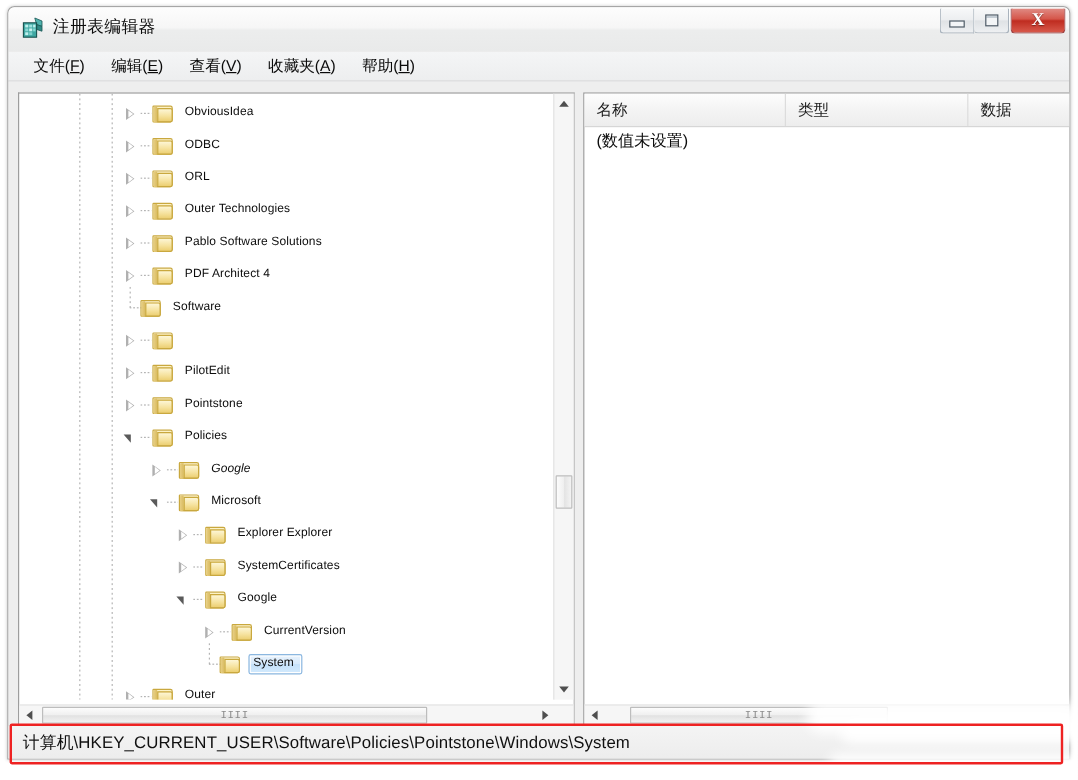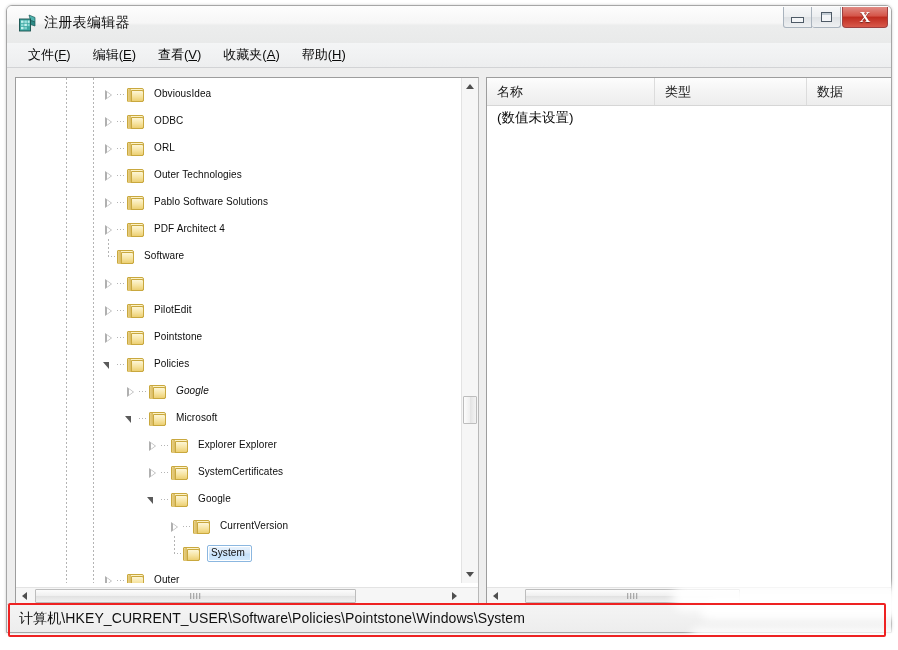--- a/index.html
+++ b/index.html
@@ -361,21 +361,21 @@
     background: linear-gradient(to bottom, #fcfcfc 0%, #f0f0f0 46%, #e2e2e2 54%, #f1f1f1 100%);
     border: 1px solid #bdbdbd;
     border-radius: 1px;
     display: flex; align-items: center; justify-content: center;
     box-sizing: border-box;
   }
   .grip {
     font-size: 9px;
     color: #8c8c8c;
     letter-spacing: 0.5px;
-    font-family: Liberation Sans, sans-serif;
+    font-family: Liberation Mono, monospace;
   }
 
   
   .splitter {
     position: absolute;
     left: 473px; top: 9px;
     width: 6px; height: 528px;
     background: #eeeeee;
   }
 

